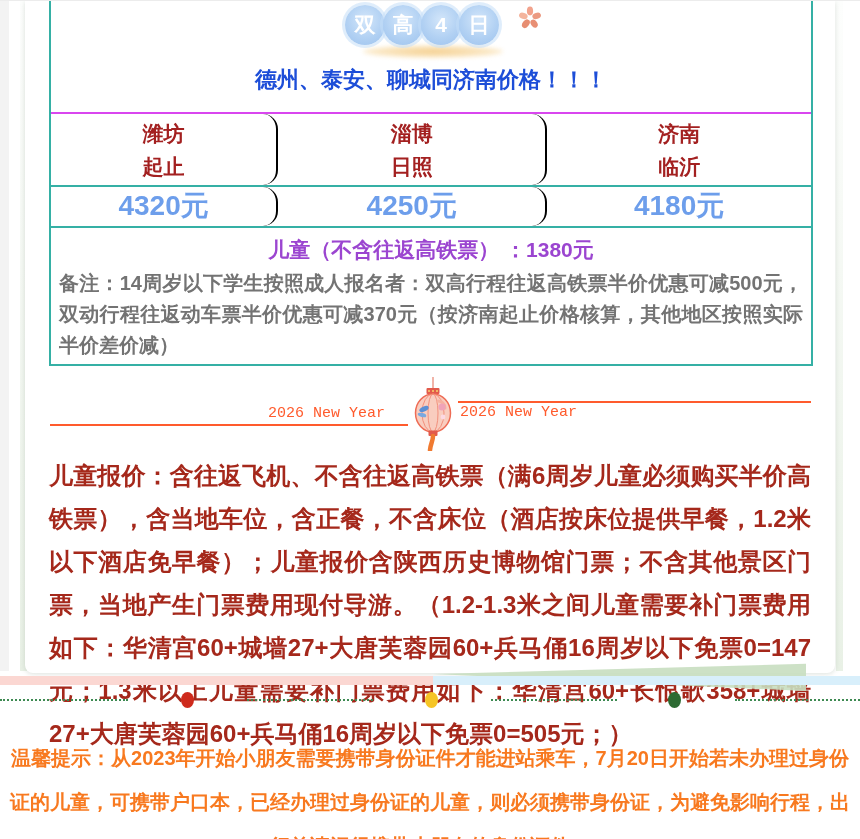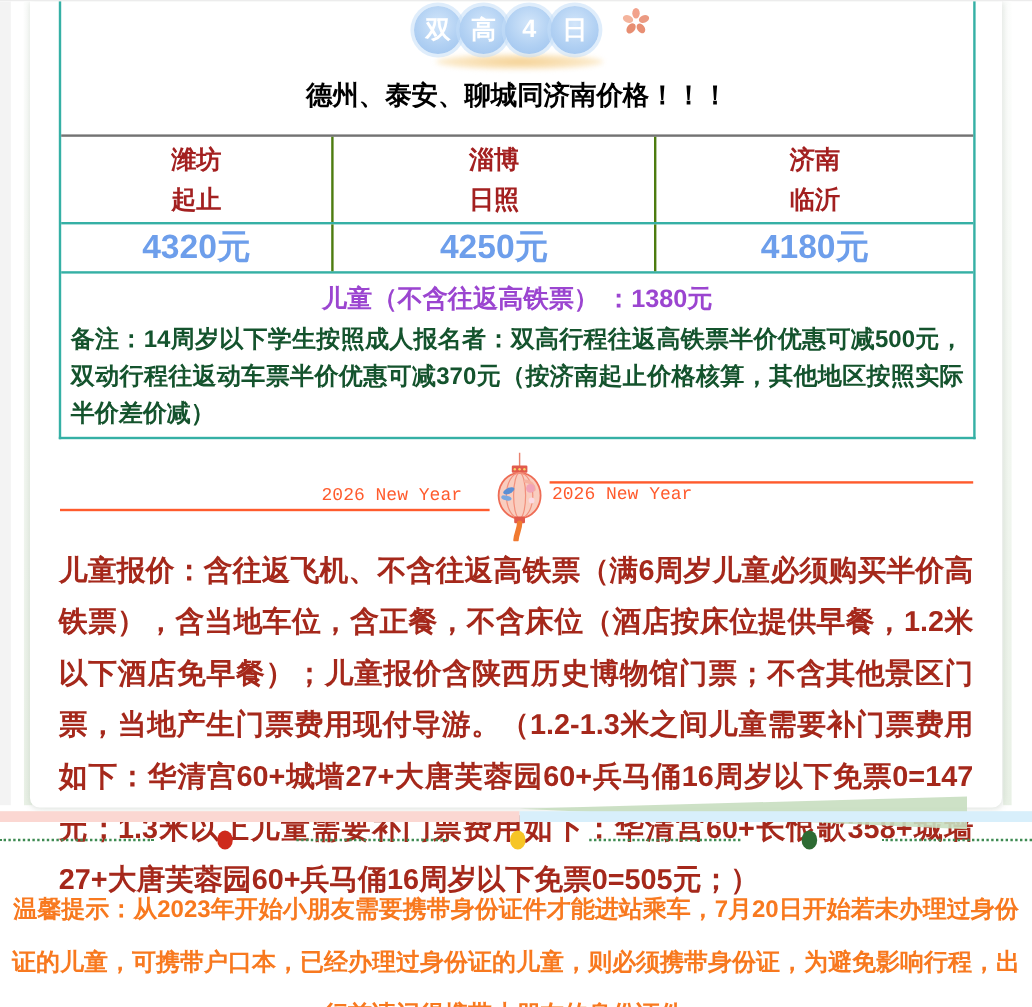--- a/index.html
+++ b/index.html
@@ -22,35 +22,35 @@
         background:radial-gradient(ellipse at center,#f4cf8f 0%,#fbe9c8 60%,rgba(255,255,255,0) 100%);filter:blur(2px);}
   .badge-circles{position:absolute;left:0;top:0;display:flex;}
   .badge-circle{width:40px;height:40px;margin-right:-2px;border-radius:50%;
         background:radial-gradient(circle at 50% 38%,#d3e6fa 0%,#b2d1f3 55%,#9cc2ee 100%);
         display:flex;align-items:center;justify-content:center;
         color:#fff;font-size:21px;font-weight:bold;box-shadow:0 0 0 3px rgba(196,222,248,.55);}
   .flower{position:absolute;left:492px;top:4px;}
 
   
   .ptable{position:absolute;left:24px;top:0;width:760px;border:2px solid #35b0a5;border-top:none;}
-  .ptable-title{padding:64px 0 17px 0;text-align:center;color:#000000;font-size:22px;font-weight:bold;
-        border-bottom:2px solid #737373;}
+  .ptable-title{padding:64px 0 17px 0;text-align:center;color:#1d4ed8;font-size:22px;font-weight:bold;
+        border-bottom:2px solid #d946ef;}
   .row{display:flex;}
   .cell{box-sizing:border-box;text-align:center;}
   .cell:nth-child(1){flex:0 0 29.9%;}
   .cell:nth-child(2){flex:0 0 35.4%;}
   .cell:nth-child(3){flex:0 0 34.7%;}
-  .cell.bordered{border-right:2px solid #4d7c0f;}
+  .cell.bordered{border-right:2px solid #000000;border-radius:15px;}
   .cell.last{border-right:none;}
   .city-row .cell{padding:3px 0 2px 0;color:#a32020;font-size:21px;font-weight:bold;line-height:33px;}
   .price-row{border-top:2px solid #35b0a5;}
   .price-row .cell{padding:5px 0 6px 0;color:#6d9eeb;font-size:28px;font-weight:bold;line-height:28px;}
   .note-cell{border-top:2px solid #35b0a5;padding:7px 8px 3px 8px;}
   .child-line{text-align:center;color:#9b45d0;font-size:21px;font-weight:bold;line-height:30px;margin-bottom:3px;}
-  .remark{color:#14532d;font-size:20px;font-weight:bold;line-height:31px;text-align:justify;text-align-last:left;}
+  .remark{color:#737373;font-size:20px;font-weight:bold;line-height:31px;text-align:justify;text-align-last:left;}
 
   
   .divider{position:absolute;left:0;top:0;width:810px;height:0;}
   .dl{position:absolute;height:2px;background:#ff5b2d;}
   .dl-left{left:25px;top:423px;width:358px;}
   .dl-right{left:433px;top:400px;width:353px;}
   .dlabel{position:absolute;color:#ff5b2d;font-size:15px;line-height:17px;font-family:Liberation Mono, monospace;}
   .dlabel-left{left:165px;top:404px;width:195px;text-align:right;}
   .dlabel-right{left:435px;top:403px;width:200px;text-align:left;}
   .lantern{position:absolute;left:385px;top:376px;}

